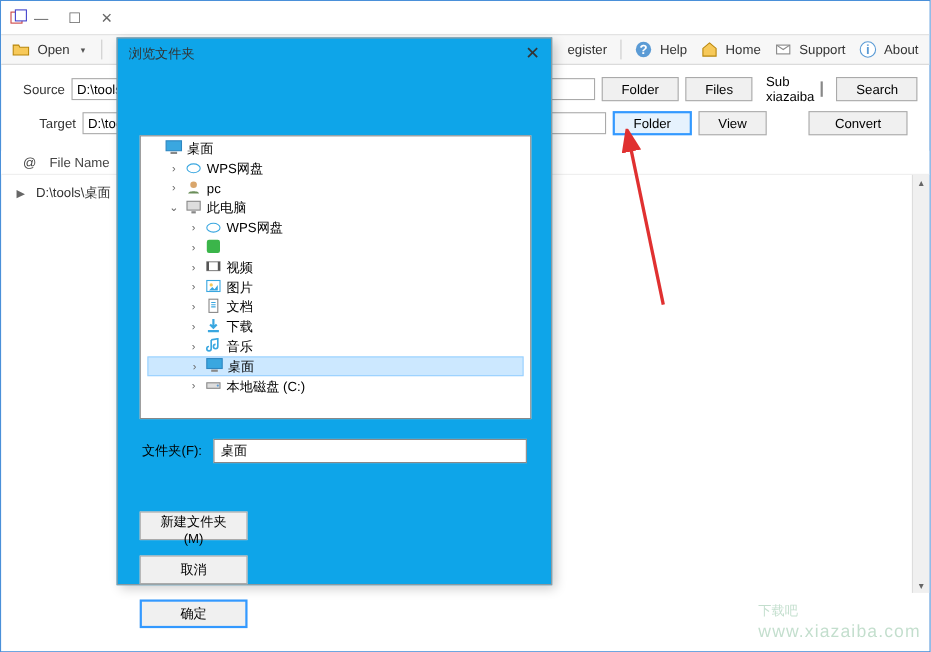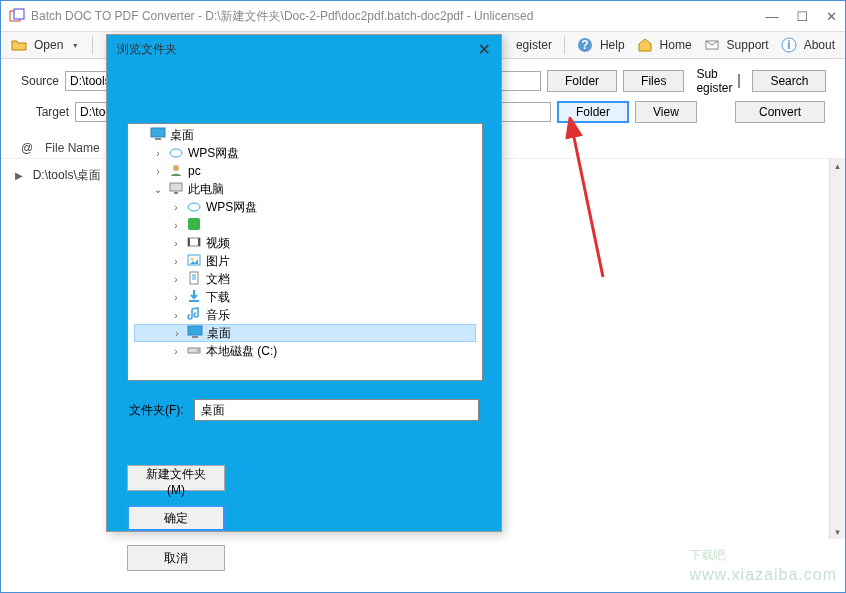--- a/index.html
+++ b/index.html
@@ -60,21 +60,20 @@
 </head>
 <body>
 
 <div class="titlebar">
   <span class="app-icon">
     <svg viewBox="0 0 16 16">
         <rect x="1" y="3" width="10" height="10" fill="#fff" stroke="#c44"></rect>
         <rect x="5" y="1" width="10" height="10" fill="#fff" stroke="#44c"></rect>
       </svg>
   </span>
-  <span class="title-text">Batch DOC TO PDF Converter - D:\新建文件夹\Doc-2-Pdf\doc2pdf.batch-doc2pdf - Unlicensed</span>
   <div class="win-btns">
     <span>—</span>
     <span>☐</span>
     <span>✕</span>
   </div>
 </div>
 
 <div class="toolbar">
   <div class="tbtn">
     <span class="icon">
@@ -136,21 +135,21 @@
   </div>
 </div>
 
 <div class="form-area">
   <div class="form-row">
     <span class="lbl">Source</span>
     <input type="text" class="path-input" value="D:\tools\桌" style="">
     <button class="btn">Folder</button>
     <button class="btn">Files</button>
     <span style="width:8px"></span>
-    <span>Sub egister</span>
+    <span>Sub xiazaiba</span>
     <span class="chk"></span>
     <span style="width:18px"></span>
     <button class="btn wide-btn">Search</button>
   </div>
   <div class="form-row">
     <span class="lbl">Target</span>
     <input type="text" class="path-input" value="D:\tools\桌" style="">
     <button class="btn highlight">Folder</button>
     <button class="btn">View</button>
     <span style="flex:1"></span>
@@ -289,22 +288,22 @@
       </div>
     </div>
 
     <div class="folder-input-row">
       <span>文件夹(F):</span>
       <input type="text" value="桌面" style="">
     </div>
 
     <div class="modal-buttons">
       <button class="btn">新建文件夹(M)</button>
+      <button class="btn">取消</button>
       <button class="btn primary">确定</button>
-      <button class="btn">取消</button>
     </div>
   </div>
 </div>
 
 <svg class="arrow-annotation" width="60" height="170">
   <defs>
       <marker id="ah" markerWidth="10" markerHeight="10" refX="5" refY="3" orient="auto">
         <path d="M0 0L8 3L0 6z" fill="#e03030"></path>
       </marker>
     </defs>

